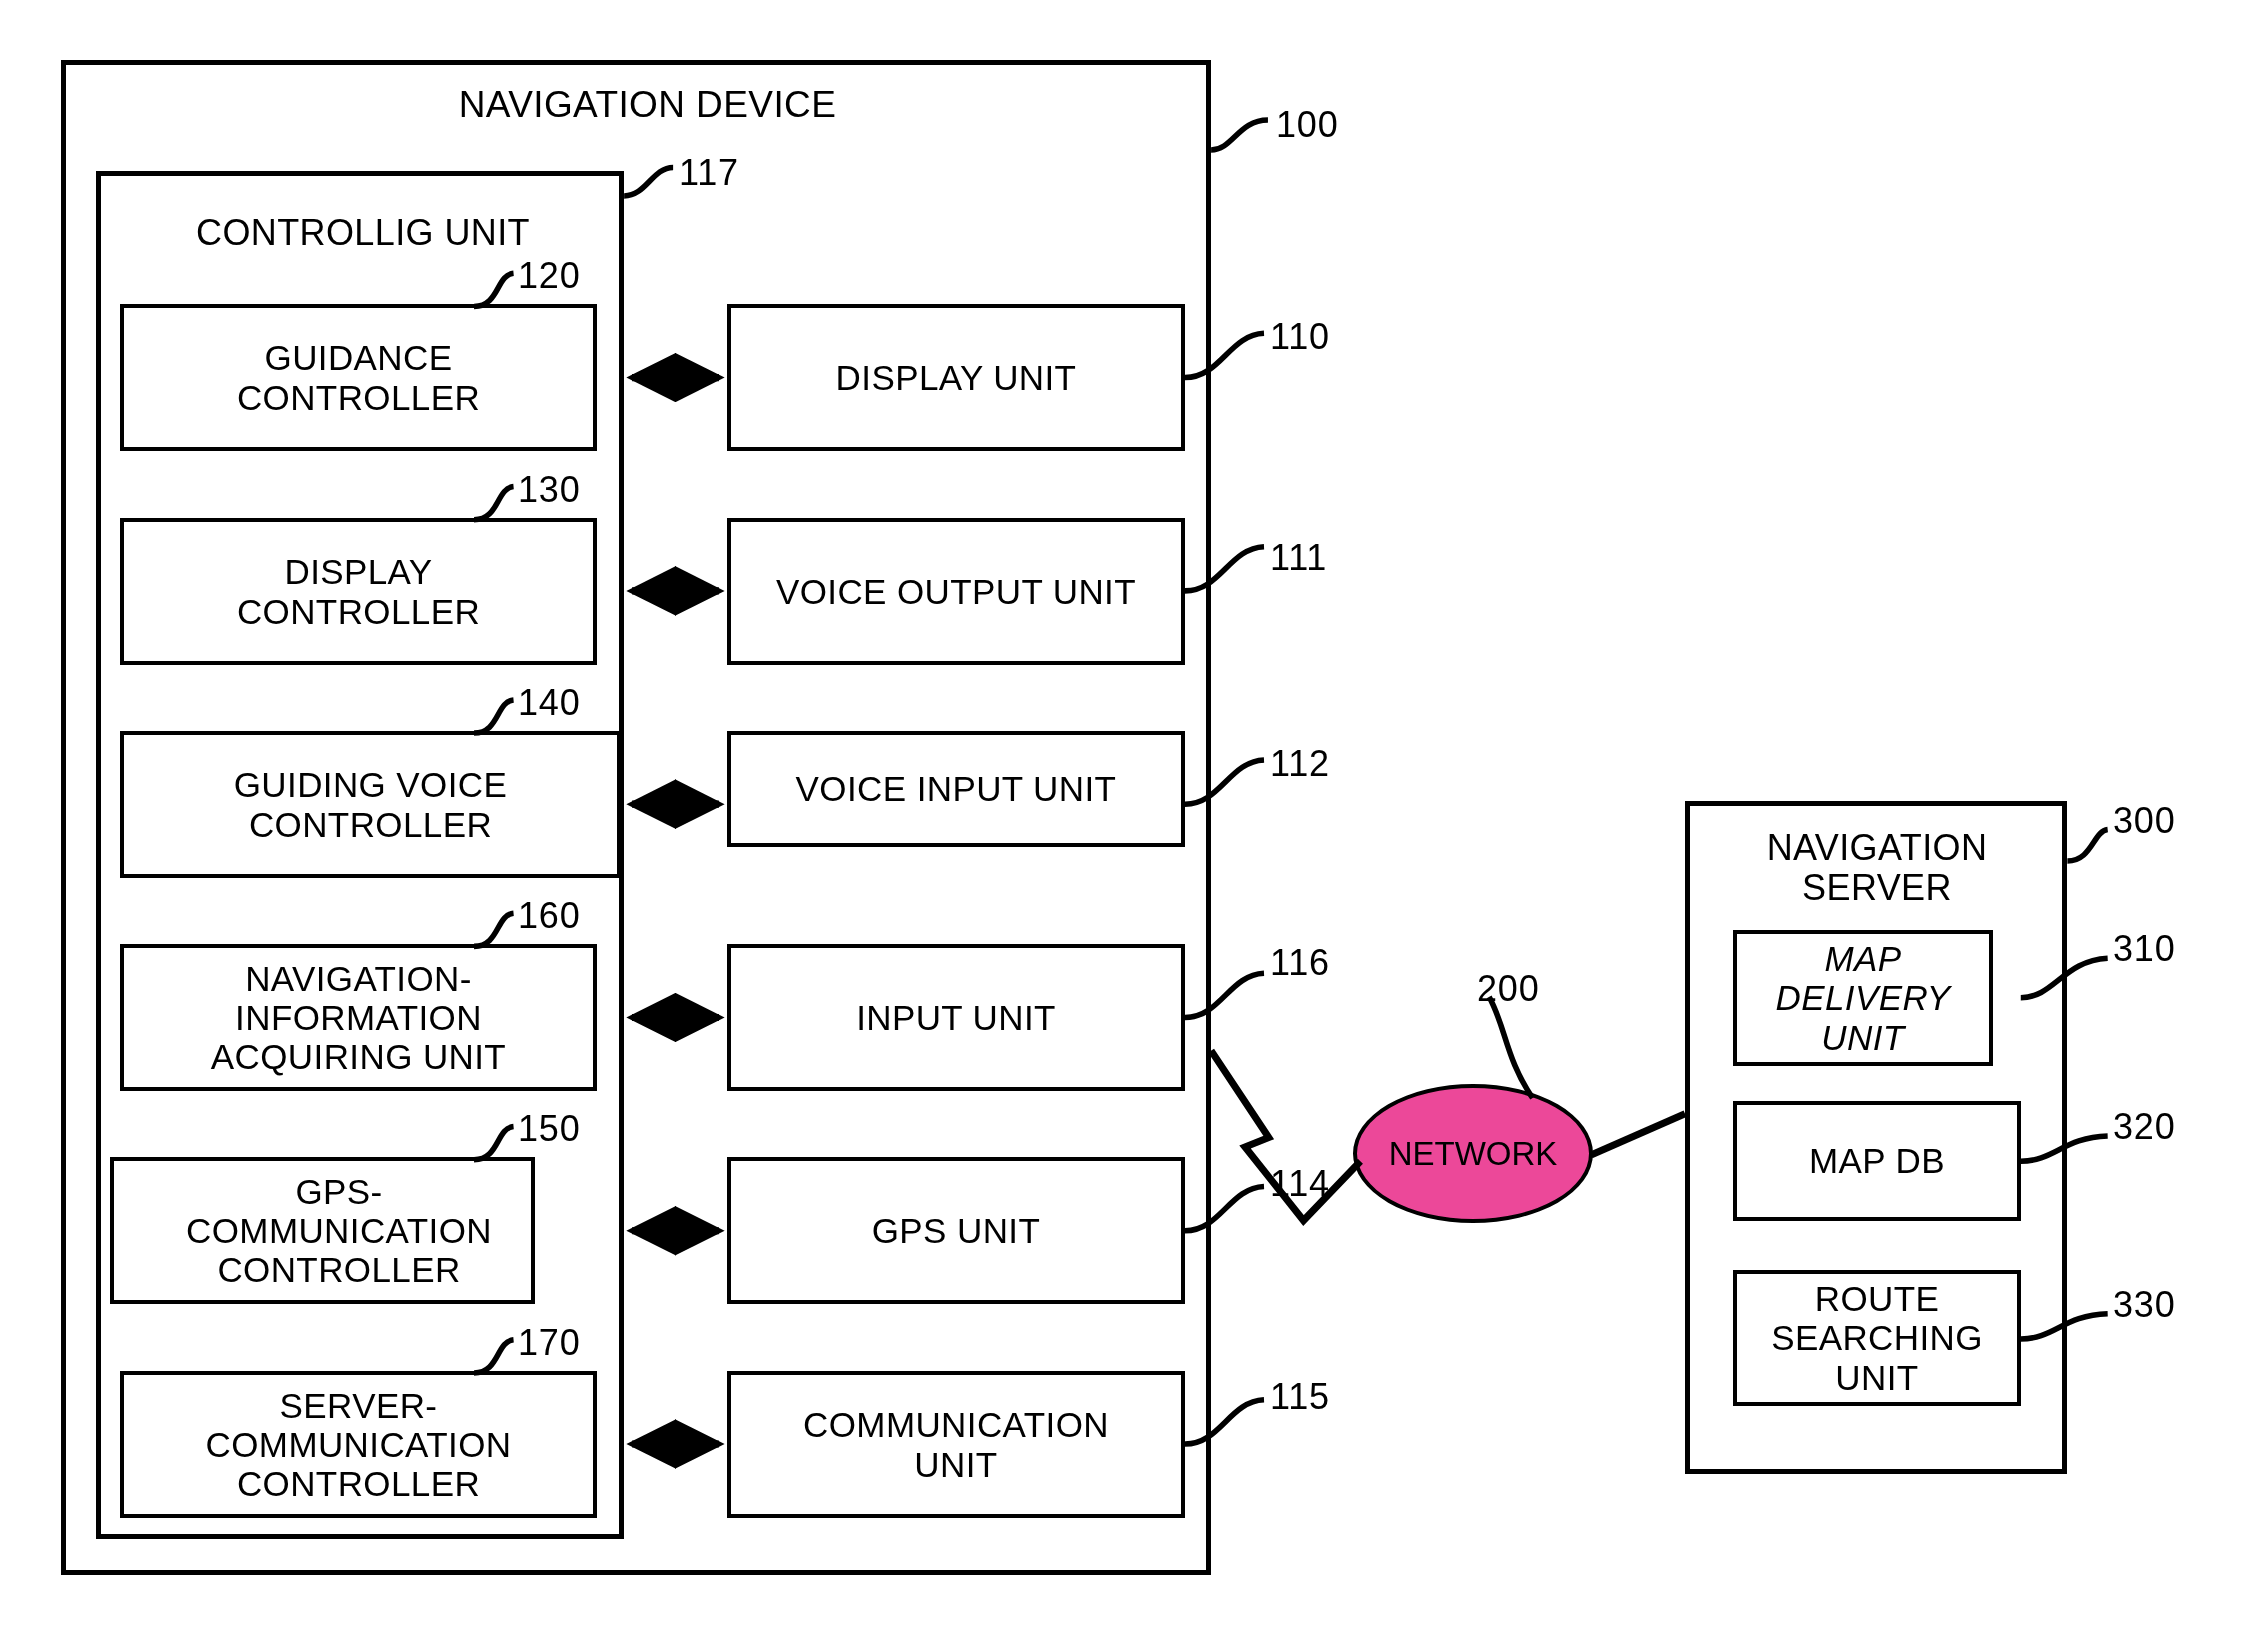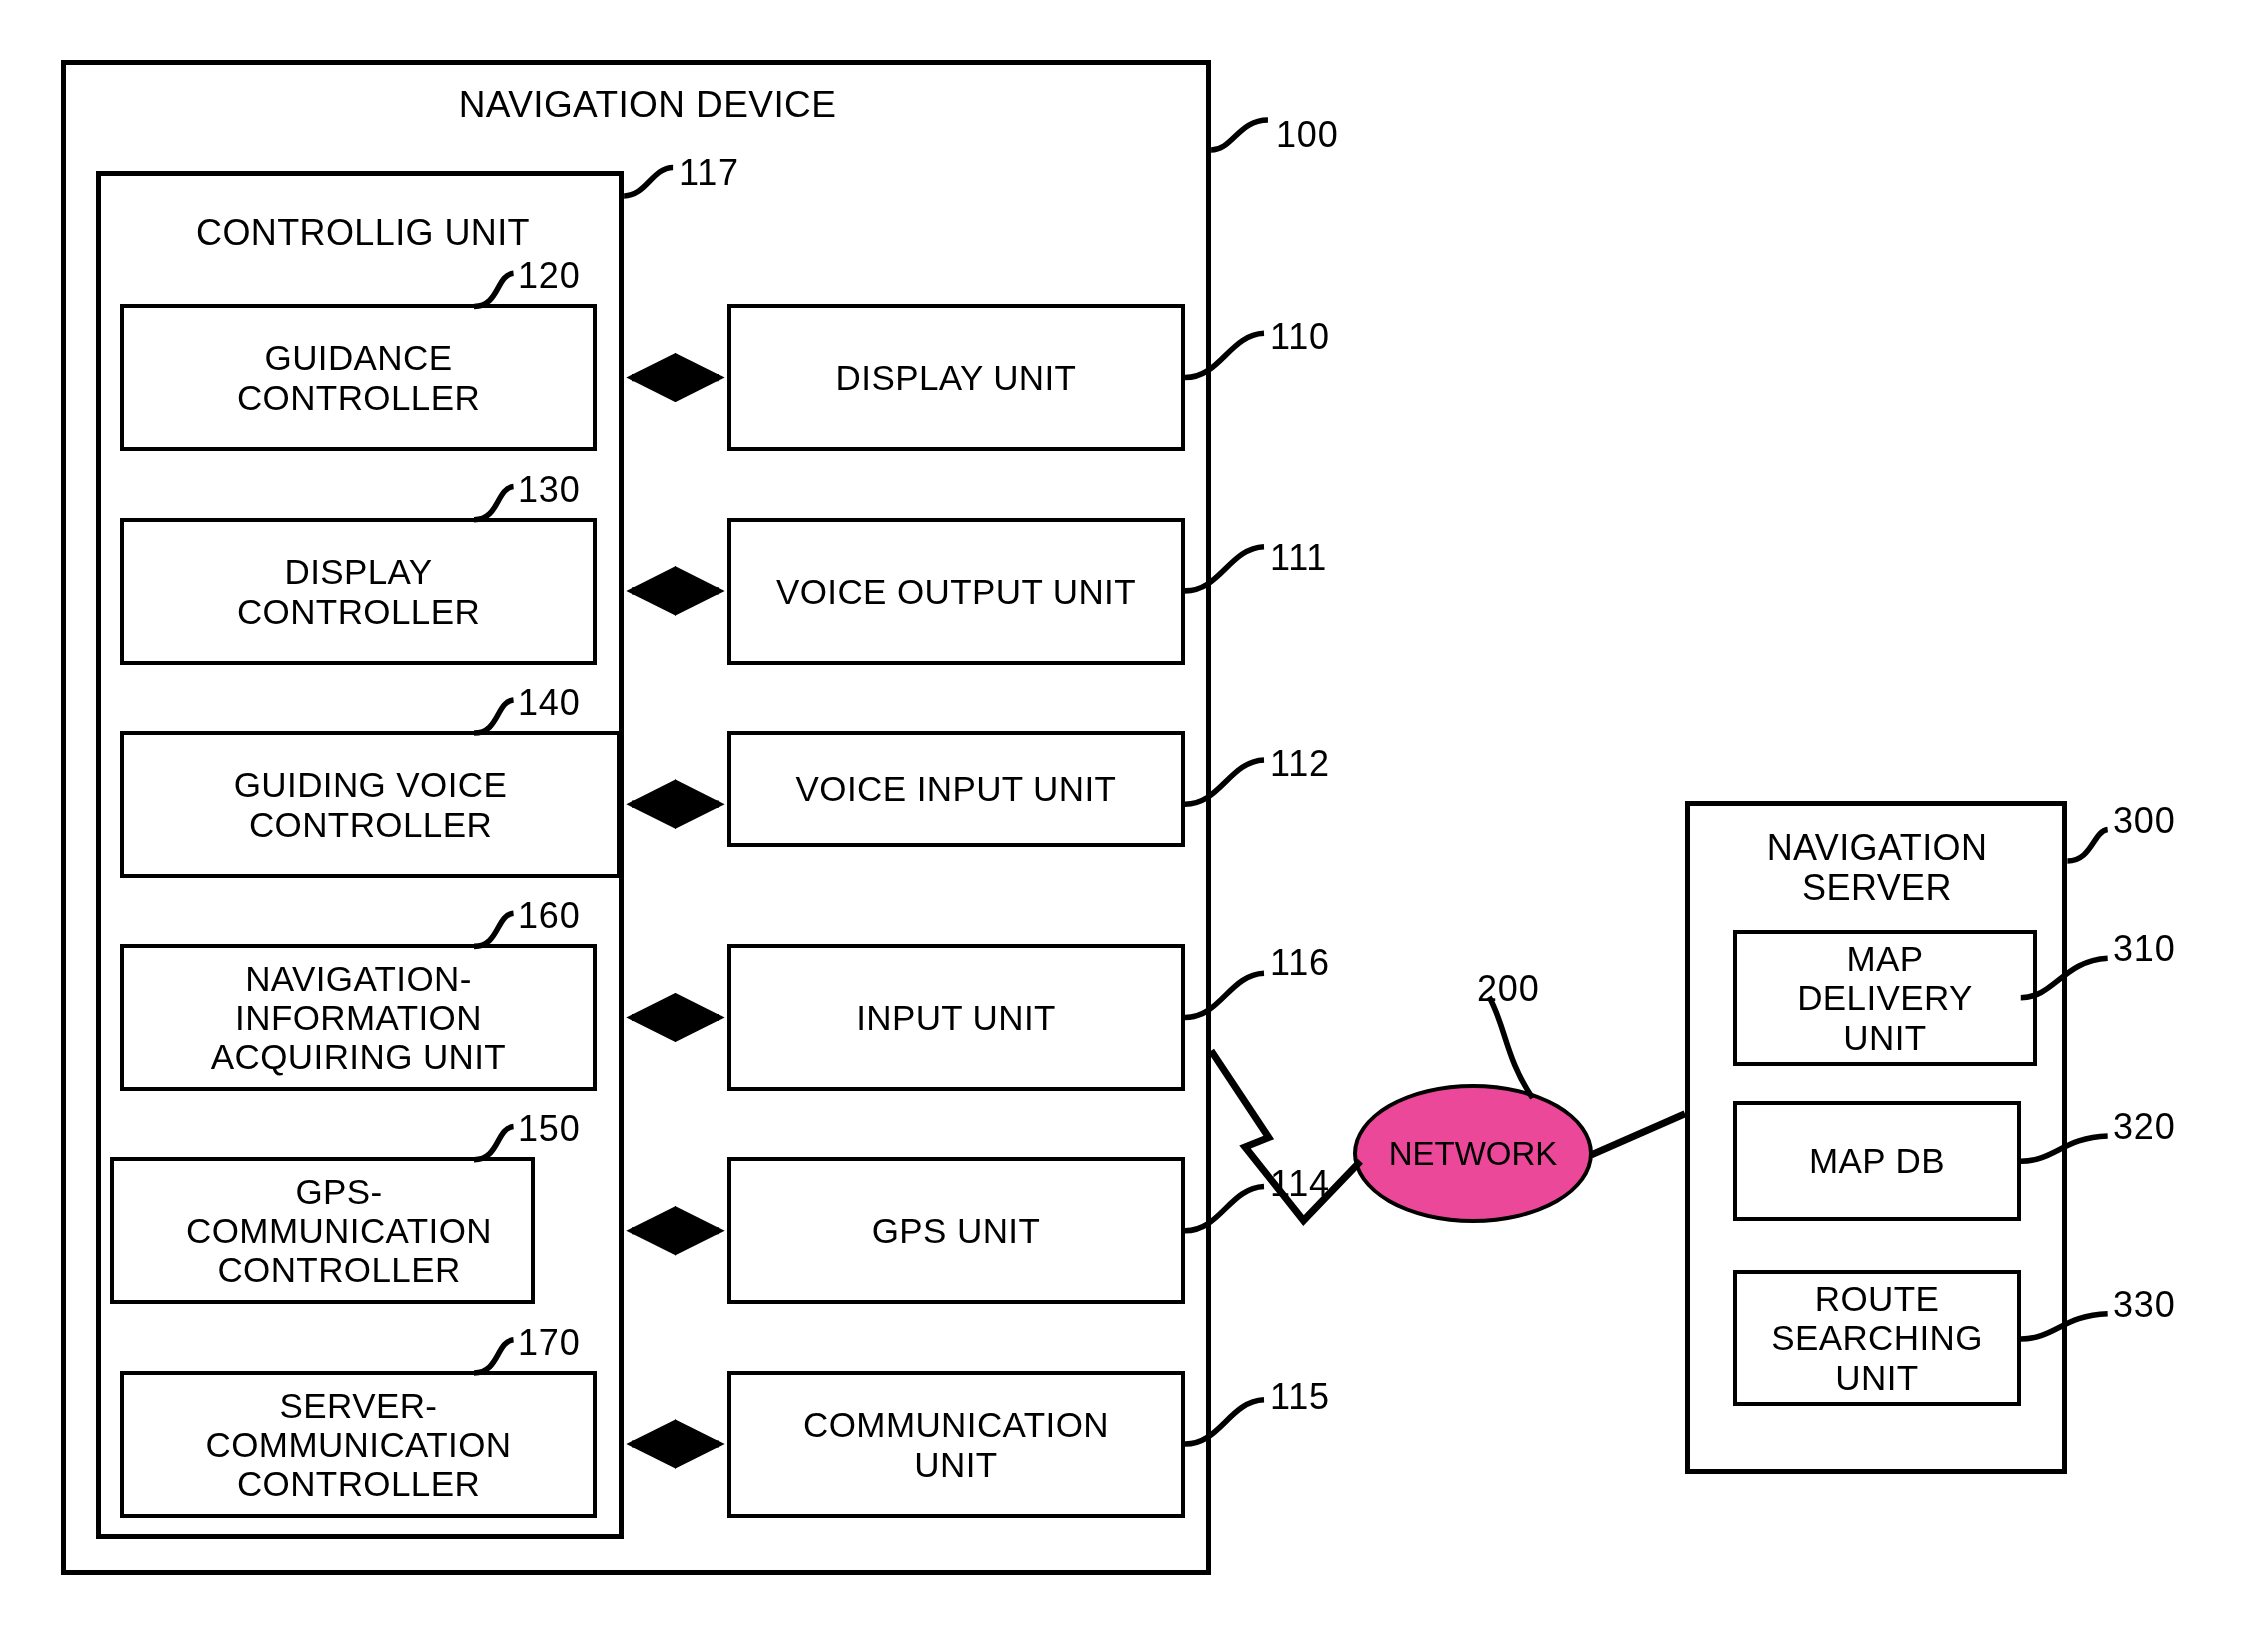--- a/index.html
+++ b/index.html
@@ -153,37 +153,37 @@
 
   <div class="ellipse-net t-net" style="left:1353px; top:1084px; width:240px; height:139px;">
     <span>NETWORK</span>
   </div>
 
   <div class="frame" style="left:1685px; top:801px; width:382px; height:673px;"></div>
 
   <div class="label t-section" style="left:1699px; top:828px; width:356px; white-space:pre-line;">NAVIGATION
 SERVER</div>
 
-  <div class="box t-box" style="left:1733px; top:930px; width:304px; height:136px;">
+  <div class="box t-box" style="left:1733px; top:930px; width:260px; height:136px;font-style:italic;">
     <span class="boxtext">MAP
 DELIVERY
 UNIT</span>
   </div>
 
   <div class="box t-box" style="left:1733px; top:1101px; width:288px; height:120px;">
     <span class="boxtext">MAP DB</span>
   </div>
 
   <div class="box t-box" style="left:1733px; top:1270px; width:288px; height:136px;">
     <span class="boxtext">ROUTE
 SEARCHING
 UNIT</span>
   </div>
 
-  <div class="refnum" style="left:1276px; top:114px;text-align:center;">100</div>
+  <div class="refnum" style="left:1276px; top:104px;text-align:center;">100</div>
   <div class="refnum" style="left:679px; top:152px;">117</div>
 
   <div class="refnum" style="left:518px; top:255px;">120</div>
   <div class="refnum" style="left:518px; top:469px;">130</div>
   <div class="refnum" style="left:518px; top:682px;">140</div>
   <div class="refnum" style="left:518px; top:895px;">160</div>
   <div class="refnum" style="left:518px; top:1108px;">150</div>
   <div class="refnum" style="left:518px; top:1322px;">170</div>
 
   <div class="refnum" style="left:1270px; top:316px;">110</div>

